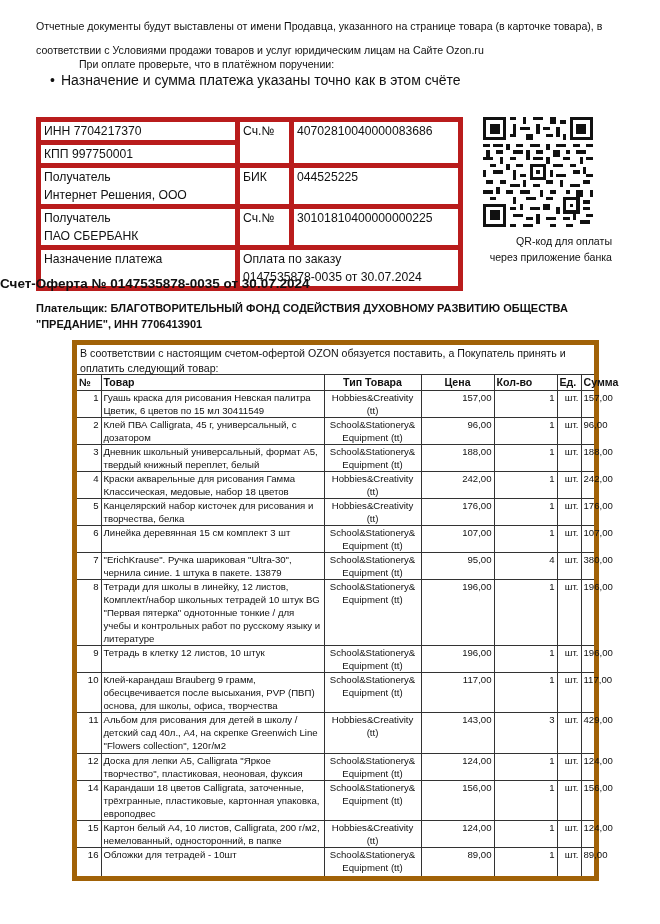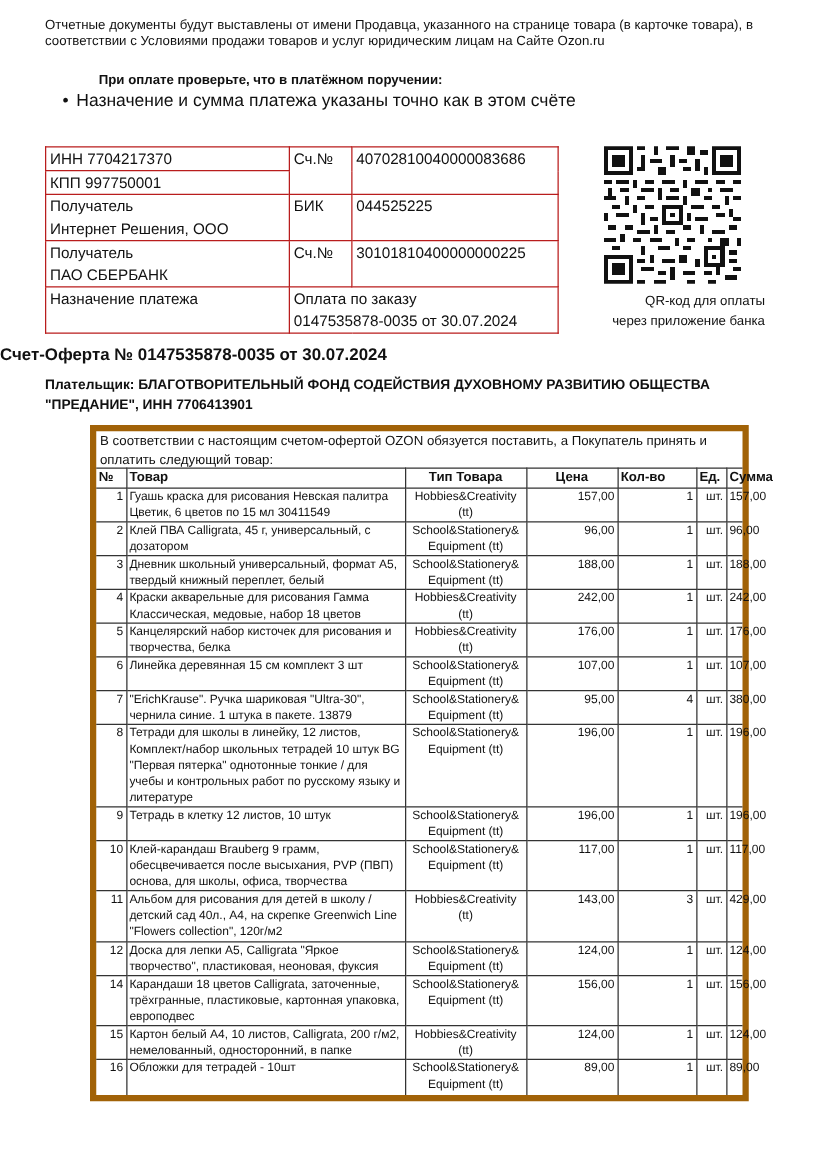--- a/index.html
+++ b/index.html
@@ -1,30 +1,30 @@
 <!DOCTYPE html>
 <html><head>
 <meta charset="utf-8">
 <style>
   html, body { margin: 0; padding: 0; background: #ffffff; }
   body {
     width: 660px; height: 924px; position: relative; overflow: hidden;
     font-family: "Liberation Sans", sans-serif; color: #111;
   }
   .abs { position: absolute; }
-  .intro { left: 36px; top: 14px; width: 600px; font-size: 10.6px; line-height: 13px; }
-  .check-title { left: 36px; top: 58px; font-size: 10.6px; font-weight: bold; padding-left: 43px; }
+  .intro { left: 36px; top: 14px; width: 600px; font-size: 10.6px; line-height: 24px; }
+  .check-title { left: 36px; top: 58px; font-size: 10.6px; font-weight: normal; padding-left: 43px; }
   .check-list { left: 50px; top: 72px; margin: 0; padding: 0; list-style: none; font-size: 14px; line-height: 16px; }
   .check-list li::before { content: "•"; display: inline-block; width: 11px; }
 
   table.bank {
     left: 36px; top: 117px; border-collapse: collapse; font-size: 12.2px;
     line-height: 18px;
   }
-  table.bank td { border: 1px solid #b91c1c; padding: 0 3px; vertical-align: top; }
+  table.bank td { border: 5px solid #b91c1c; padding: 0 3px; vertical-align: top; }
   table.bank td.c1 { width: 188px; }
   table.bank td.c2 { width: 43px; }
   table.bank td.c3 { width: 158px; margin-top: 16px; }
 
   .qr { left: 483px; top: 117px; width: 110px; height: 110px; }
   .qr-caption { left: 462px; top: 233px; width: 150px; text-align: right; font-size: 10.6px; line-height: 16px; }
 
   .title { left: 0; top: 276px; width: 588px; text-align: left; font-size: 13.5px; font-weight: bold; }
   .payer { left: 36px; top: 300px; width: 590px; font-size: 11px; font-weight: bold; line-height: 16px; }
 

